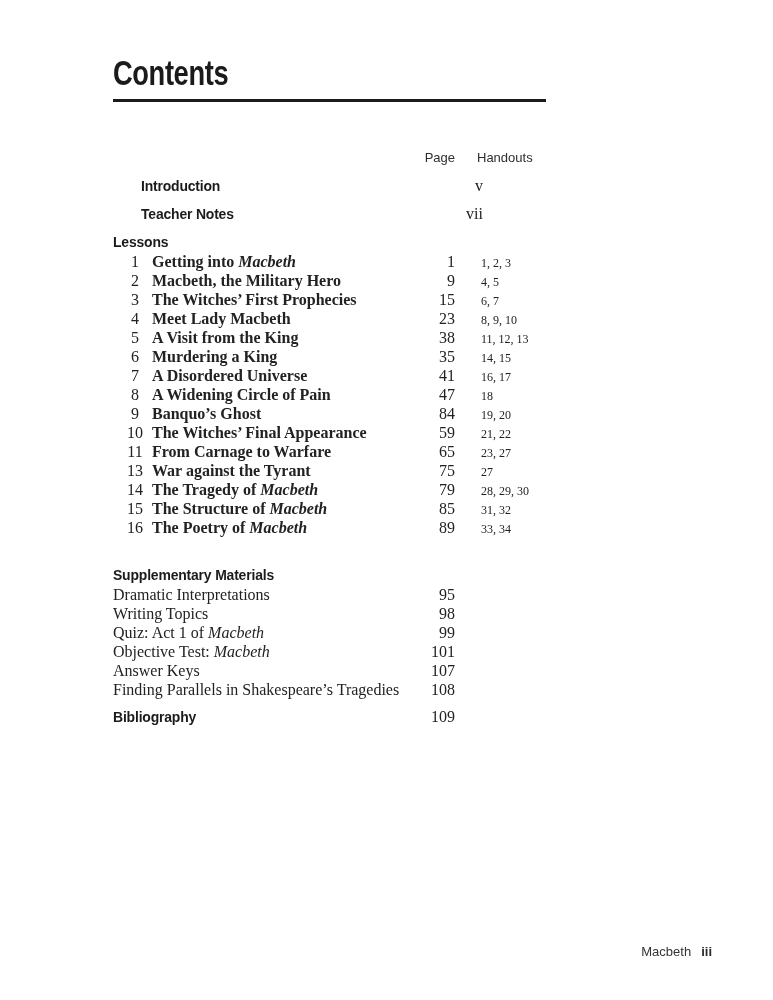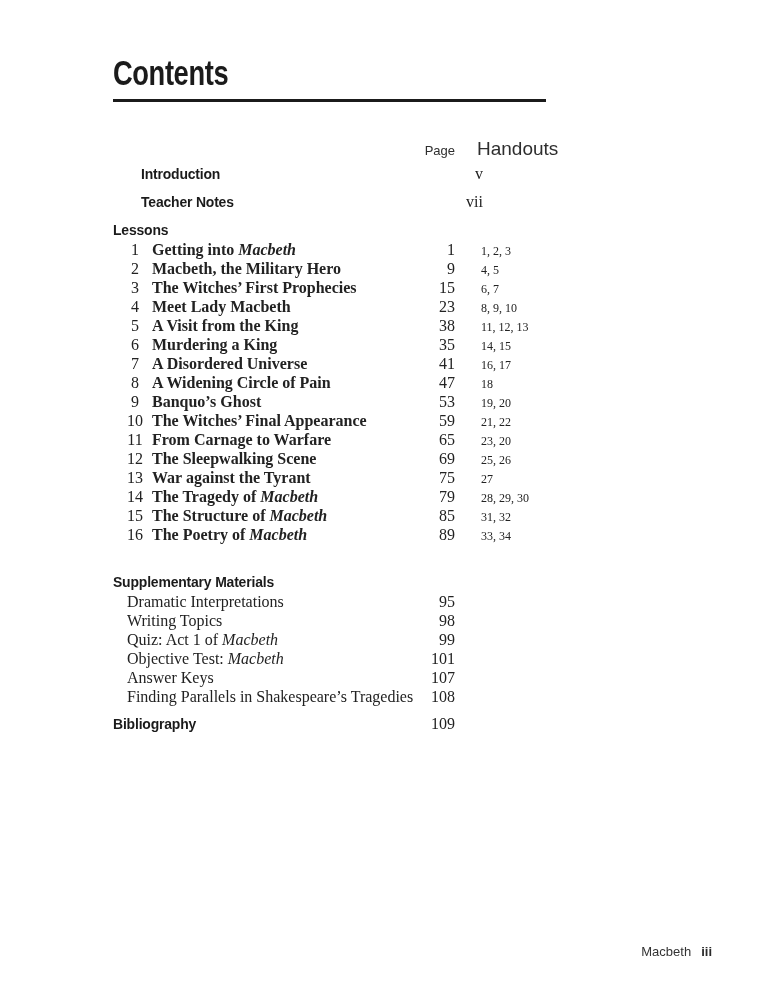--- a/index.html
+++ b/index.html
@@ -45,28 +45,28 @@
   .row {
     display: grid;
     grid-template-columns: 282px 60px 91px;
     align-items: baseline;
   }
   .cell-title { white-space: nowrap; overflow: visible; }
   .cell-page  { text-align: right; font-size: 16px; }
   .cell-handouts { padding-left: 26px; font-size: 12px; white-space: nowrap; }
 
   .colhead-row {
-    margin-top: 36px;
+    margin-top: 48px;
     height: 18px;
     font-family: "Liberation Sans", sans-serif;
     font-size: 13px;
     color: #2e2e2e;
   }
   .colhead-row .cell-page { font-size: 13px; }
-  .colhead-row .cell-handouts { font-size: 19px; padding-left: 22px; }
+  .colhead-row .cell-handouts { font-size: 13px; padding-left: 22px; }
 
   .head-sans {
     font-family: "Liberation Sans", sans-serif;
     font-weight: bold;
     font-size: 15.5px;
     color: #1b1b1b;
     letter-spacing: -0.2px;
     display: inline-block;
     transform: scaleX(0.9);
     transform-origin: left center;
@@ -83,21 +83,21 @@
   .lesson-num {
     display: inline-block;
     width: 20px;
     margin-left: 12px;
     text-align: center;
     font-size: 16px;
   }
   .lesson-title { margin-left: 7px; font-size: 16px; font-weight: bold; }
 
   .supp-head-row { margin-top: 29px; height: 19px; }
-  .supp-title { margin-left: 14px; font-size: 16px; }
+  .supp-title { font-size: 16px; }
 
   .biblio-row { margin-top: 9px; height: 19px; }
 
   .it { font-style: italic; }
 
   .footer {
     position: absolute;
     right: 61px;
     bottom: 41px;
     font-family: "Liberation Sans", sans-serif;
@@ -185,41 +185,36 @@
   </div>
 
   <div class="row lesson-row">
     <span class="cell-title"><span class="lesson-num">8</span><span class="lesson-title"><span>A Widening Circle of Pain</span><span class="it"></span><span></span></span></span>
     <span class="cell-page">47</span>
     <span class="cell-handouts">18</span>
   </div>
 
   <div class="row lesson-row">
     <span class="cell-title"><span class="lesson-num">9</span><span class="lesson-title"><span>Banquo’s Ghost</span><span class="it"></span><span></span></span></span>
-    <span class="cell-page">53</span>
+    <span class="cell-page">84</span>
     <span class="cell-handouts">19, 20</span>
   </div>
 
   <div class="row lesson-row">
     <span class="cell-title"><span class="lesson-num">10</span><span class="lesson-title"><span>The Witches’ Final Appearance</span><span class="it"></span><span></span></span></span>
     <span class="cell-page">59</span>
     <span class="cell-handouts">21, 22</span>
   </div>
 
   <div class="row lesson-row">
     <span class="cell-title"><span class="lesson-num">11</span><span class="lesson-title"><span>From Carnage to Warfare</span><span class="it"></span><span></span></span></span>
     <span class="cell-page">65</span>
-    <span class="cell-handouts">23, 20</span>
-  </div>
-
-  <div class="row lesson-row">
-    <span class="cell-title"><span class="lesson-num">12</span><span class="lesson-title"><span>The Sleepwalking Scene</span><span class="it"></span><span></span></span></span>
-    <span class="cell-page">69</span>
-    <span class="cell-handouts">25, 26</span>
-  </div>
+    <span class="cell-handouts">23, 27</span>
+  </div>
+
 
   <div class="row lesson-row">
     <span class="cell-title"><span class="lesson-num">13</span><span class="lesson-title"><span>War against the Tyrant</span><span class="it"></span><span></span></span></span>
     <span class="cell-page">75</span>
     <span class="cell-handouts">27</span>
   </div>
 
   <div class="row lesson-row">
     <span class="cell-title"><span class="lesson-num">14</span><span class="lesson-title"><span>The Tragedy of </span><span class="it">Macbeth</span><span></span></span></span>
     <span class="cell-page">79</span>

